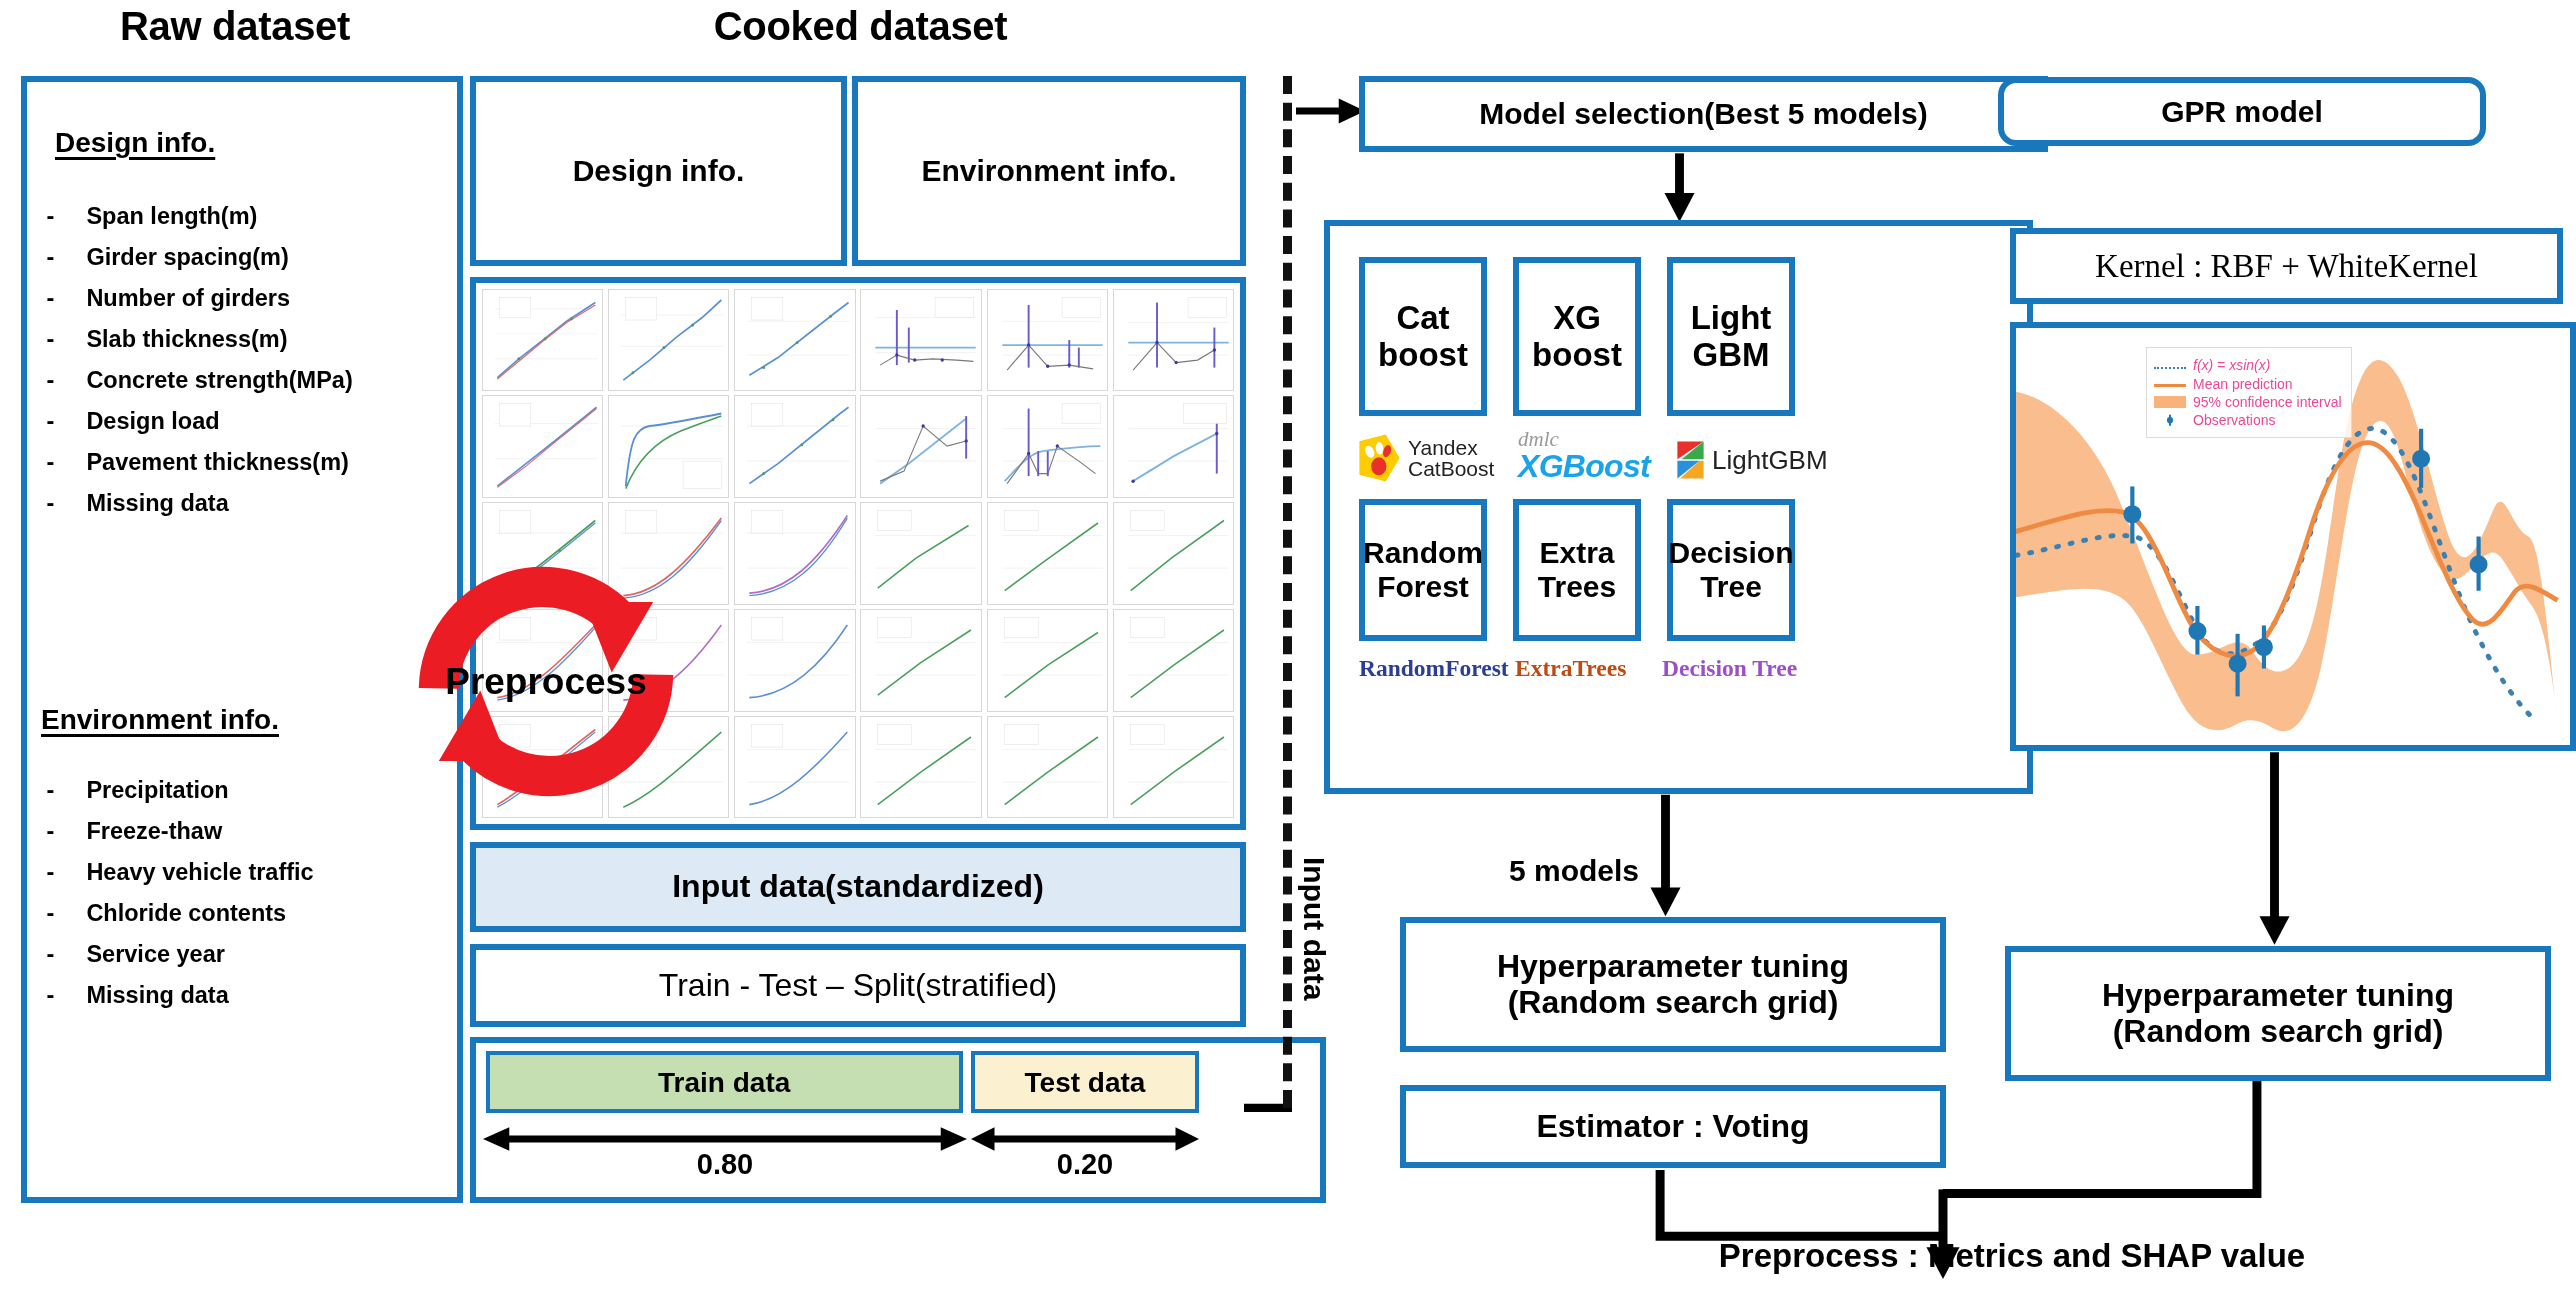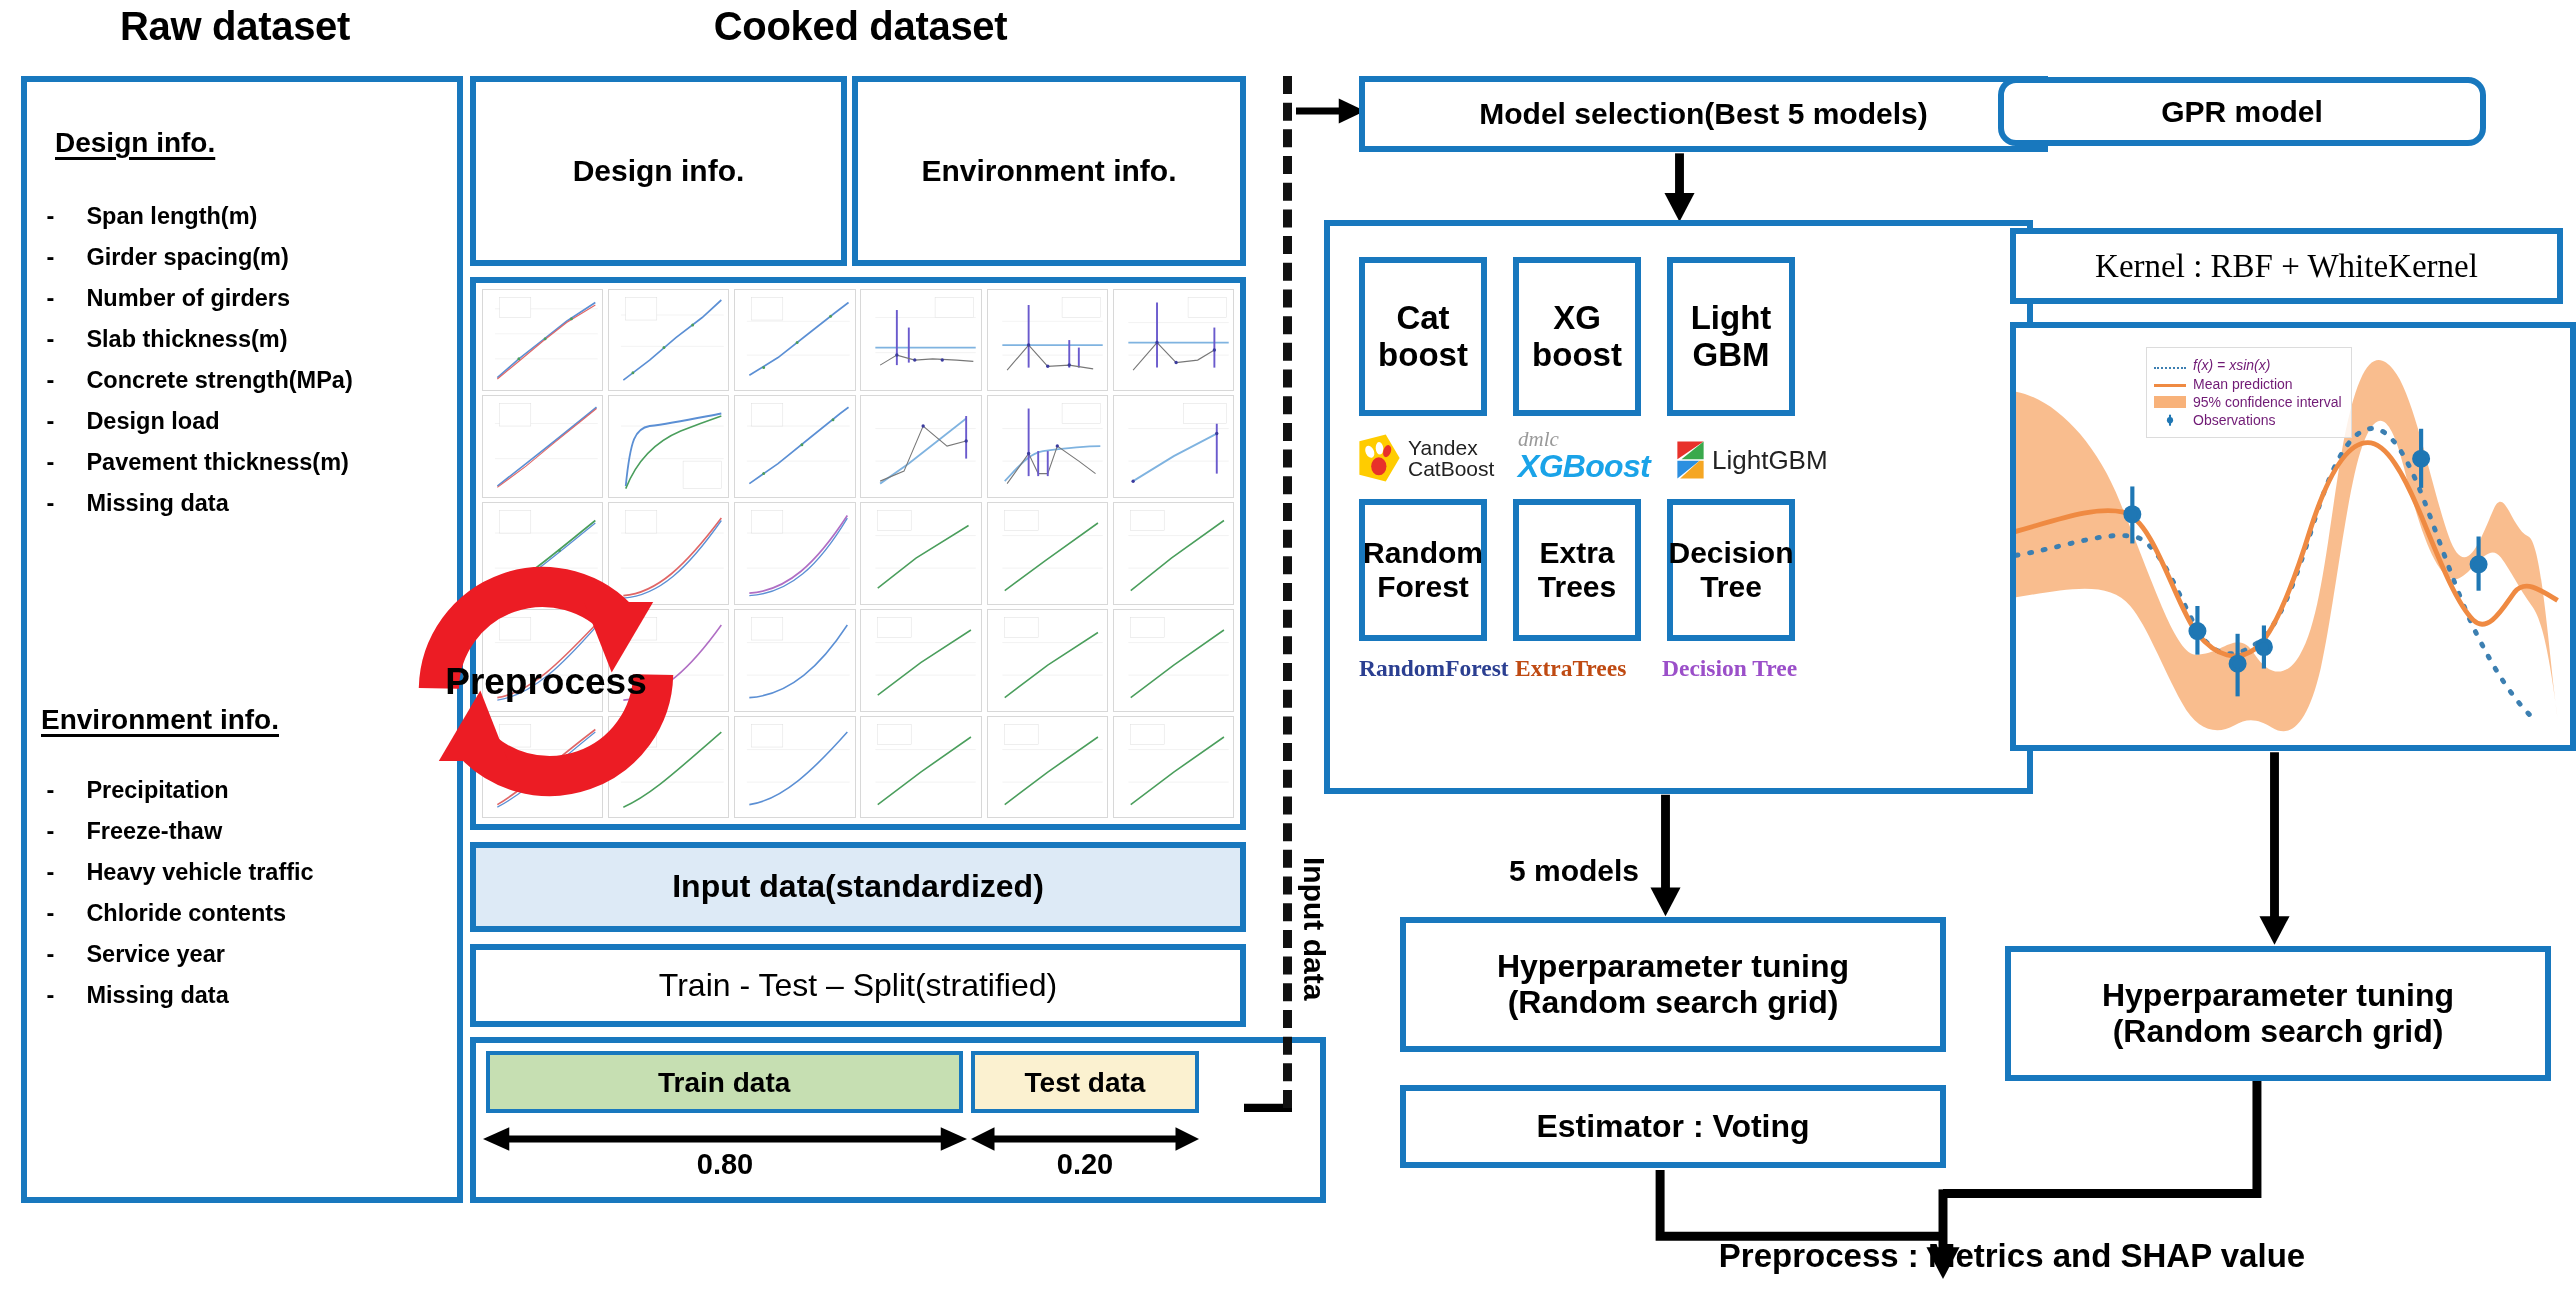--- a/index.html
+++ b/index.html
@@ -123,21 +123,21 @@
   .xgb-dmlc { font-family:"Liberation Serif",serif; font-style: italic; font-size: 21px; color:#999; line-height:1; }
   .xgb-main { font-family:"Liberation Sans",sans-serif; font-style: italic; font-weight: bold; font-size: 32px; color:#1aa3e8; line-height:1; letter-spacing:-0.7px;}
 
   
   .gpr-legend {
     position: absolute;
     background: rgba(255,255,255,0.82);
     border: 0.7px solid #dcdcdc;
     padding: 7px 9.7px 7px 7px;
     font-size: 14px;
-    color: #701a75;
+    color: #ec4899;
     text-align: right;
   }
   .gpr-legend-row { display: flex; align-items: center; gap: 7px; margin: 2.1px 0; white-space: nowrap; }
   .gl-key { width: 32px; flex: none; height: 9.7px; position: relative; }
 </style>
 </head>
 <body>
 
 <div id="root">
 

